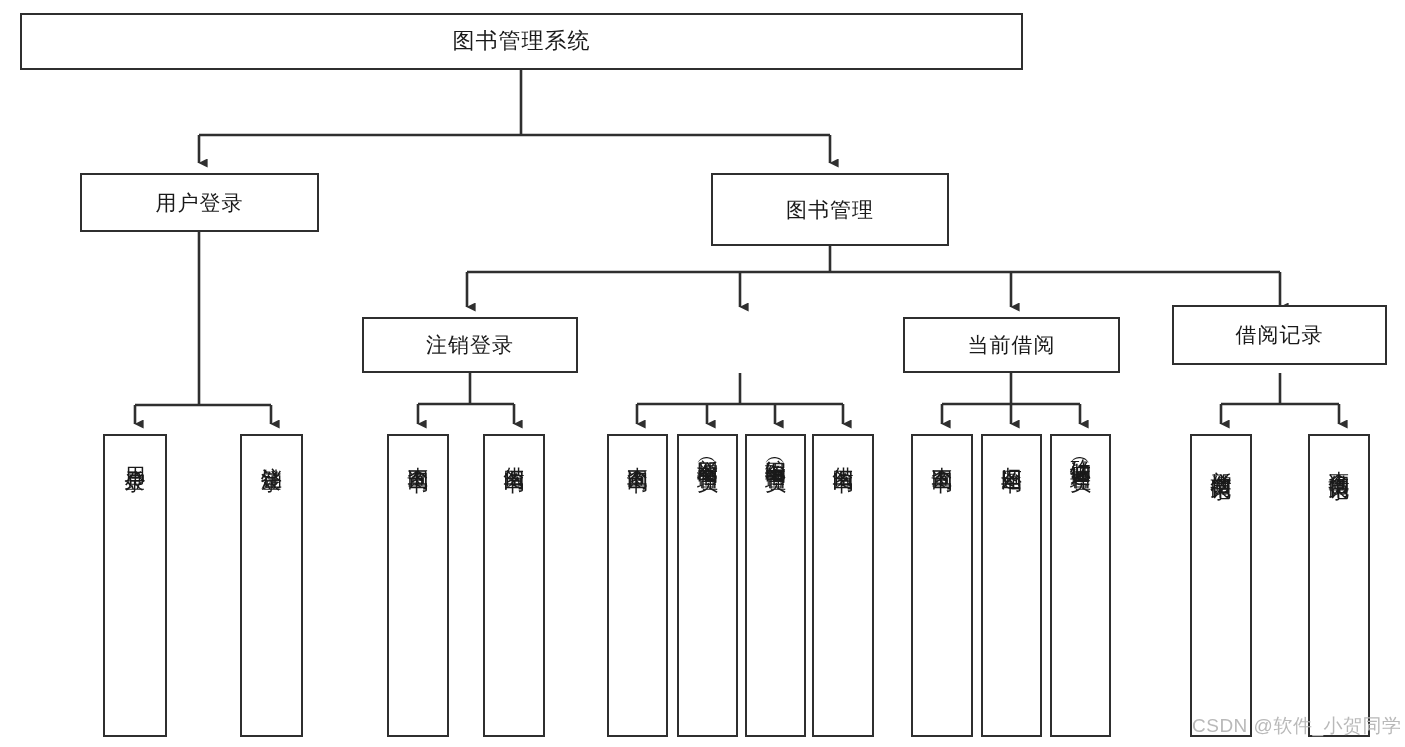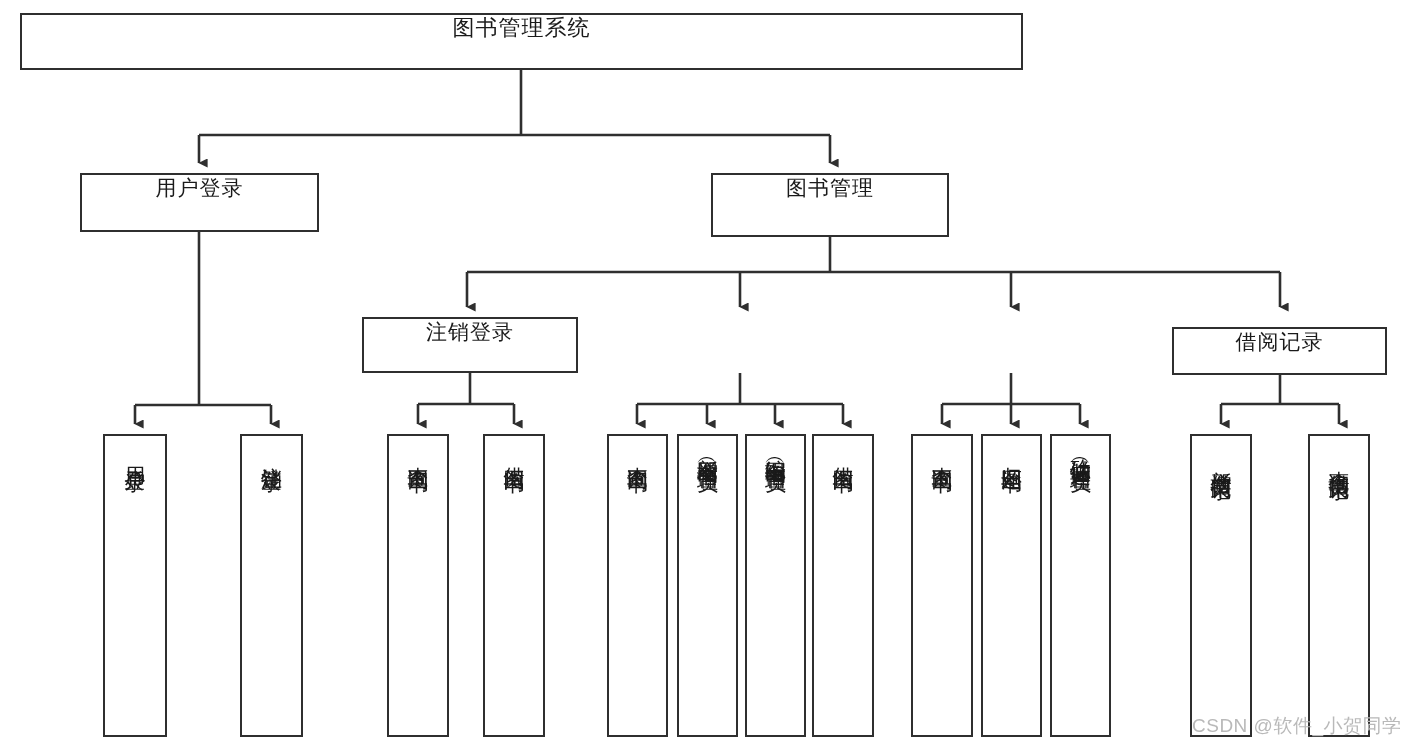--- a/index.html
+++ b/index.html
@@ -24,20 +24,21 @@
     width: 1405px;
     height: 747px;
     pointer-events: none;
   }
   .node {
     position: absolute;
     box-sizing: border-box;
     background: #ffffff;
     border: 2.5px solid #2f2f2f;
     display: flex;
+    align-items: center;
     justify-content: center;
     color: #1a1a1a;
   }
   .node.horiz {
     font-size: 21px;
     letter-spacing: 1px;
     line-height: 1.2;
   }
   .node.root {
     font-size: 22px;
@@ -120,31 +121,34 @@
   </svg>
 
   <div class="node root horiz" style="left:20px; top:13px; width:1003px; height:57px;">
     <span>图书管理系统</span>
   </div>
 
   <div class="node horiz" style="left:80px; top:173px; width:239px; height:59px;">
     <span>用户登录</span>
   </div>
 
-  <div class="node horiz" style="left:711px; top:173px; width:238px; height:64px;">
+  <div class="node horiz" style="left:711px; top:173px; width:238px; height:73px;">
     <span>图书管理</span>
   </div>
 
   <div class="node horiz" style="left:362px; top:317px; width:216px; height:56px;">
     <span>注销登录</span>
   </div>
 
 
-
-  <div class="node horiz" style="left:1172px; top:327px; width:215px; height:48px;">
+  <div class="node horiz" style="left:903px; top:317px; width:217px; height:56px;">
+    <span>当前借阅</span>
+  </div>
+
+  <div class="node horiz" style="left:1172px; top:305px; width:215px; height:60px;">
     <span>借阅记录</span>
   </div>
 
   <div class="node leaf" style="left:103px; top:434px; width:64px; height:303px;">
     <span class="vtext">用户登录</span>
   </div>
 
   <div class="node leaf" style="left:240px; top:434px; width:63px; height:303px;">
     <span class="vtext">注销登录</span>
   </div>

